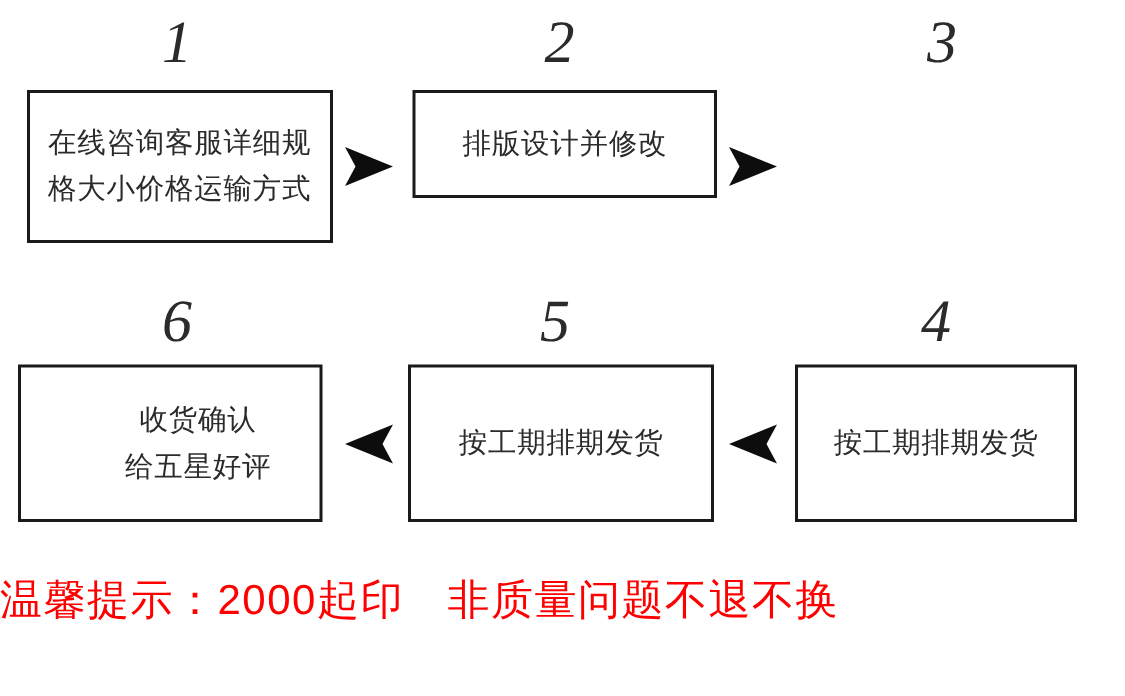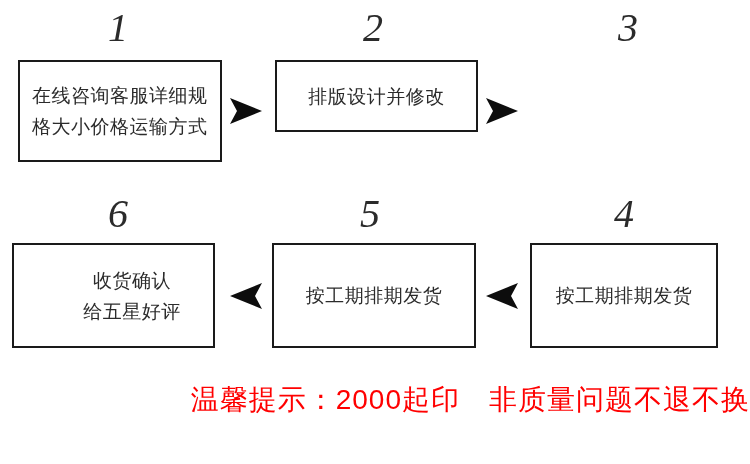--- a/index.html
+++ b/index.html
@@ -73,21 +73,21 @@
     width: 36px;
     height: 30px;
   }
 
   
   .notice {
     position: absolute;
     left: 0;
     top: 382px;
     width: 750px;
-    text-align: right;
+    text-align: left;
     color: #ff0000;
     font-size: 28px;
     line-height: 36px;
     letter-spacing: 1px;
     white-space: pre;
   }
 </style>
 </head>
 <body>
 

